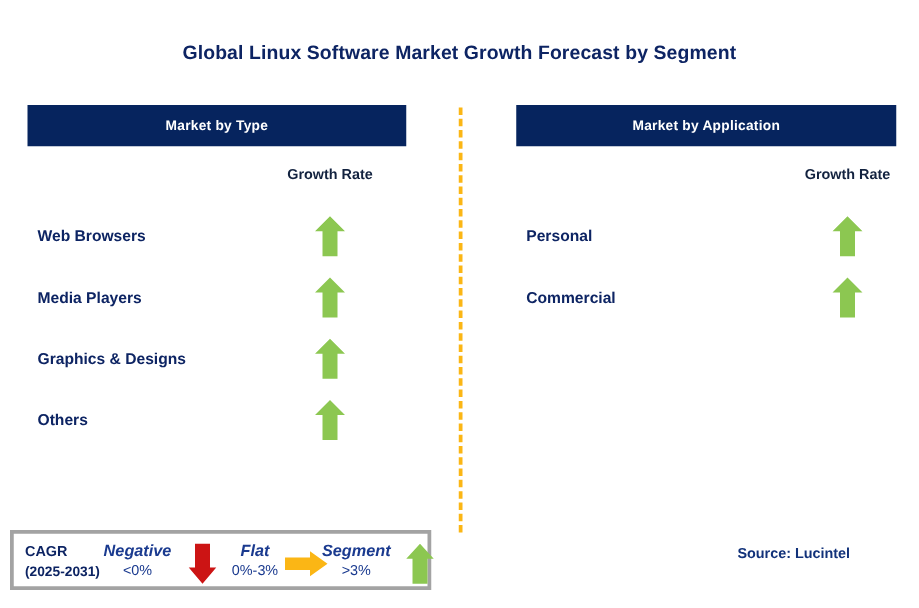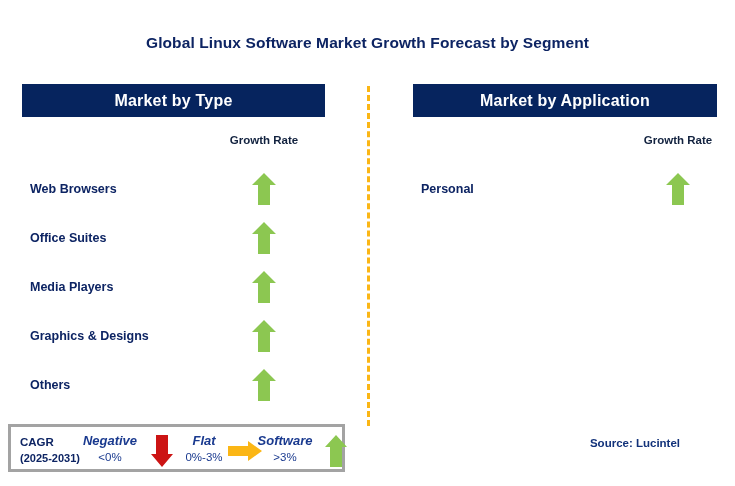--- a/index.html
+++ b/index.html
@@ -35,21 +35,21 @@
     position: absolute;
     top: 84px;
   }
   .panel-left  { left: 22px;  width: 303px; }
   .panel-right { left: 413px; width: 304px; }
 
   .panel-header {
     height: 33px;
     background: #06245e;
     color: #ffffff;
-    font-size: 16px;
+    font-size: 11px;
     font-weight: bold;
     display: flex;
     align-items: center;
     justify-content: center;
     letter-spacing: 0.2px;
   }
   .growth-label {
     position: absolute;
     top: 50px;
     width: 108px;
@@ -186,28 +186,20 @@
 
       <div class="row">
         <span class="row-label">Web Browsers</span>
         <span class="row-arrow">
           <svg width="26" height="34" viewBox="0 0 26 34" aria-hidden="true">
             <polygon points="13,1 25,13 19,13 19,33 7,33 7,13 1,13" fill="#8CC751"></polygon>
           </svg>
         </span>
       </div>
 
-      <div class="row">
-        <span class="row-label">Office Suites</span>
-        <span class="row-arrow">
-          <svg width="26" height="34" viewBox="0 0 26 34" aria-hidden="true">
-            <polygon points="13,1 25,13 19,13 19,33 7,33 7,13 1,13" fill="#8CC751"></polygon>
-          </svg>
-        </span>
-      </div>
 
       <div class="row">
         <span class="row-label">Media Players</span>
         <span class="row-arrow">
           <svg width="26" height="34" viewBox="0 0 26 34" aria-hidden="true">
             <polygon points="13,1 25,13 19,13 19,33 7,33 7,13 1,13" fill="#8CC751"></polygon>
           </svg>
         </span>
       </div>
 
@@ -241,20 +233,28 @@
 
       <div class="row">
         <span class="row-label">Personal</span>
         <span class="row-arrow">
           <svg width="26" height="34" viewBox="0 0 26 34" aria-hidden="true">
             <polygon points="13,1 25,13 19,13 19,33 7,33 7,13 1,13" fill="#8CC751"></polygon>
           </svg>
         </span>
       </div>
 
+      <div class="row">
+        <span class="row-label">Commercial</span>
+        <span class="row-arrow">
+          <svg width="26" height="34" viewBox="0 0 26 34" aria-hidden="true">
+            <polygon points="13,1 25,13 19,13 19,33 7,33 7,13 1,13" fill="#8CC751"></polygon>
+          </svg>
+        </span>
+      </div>
 
     </div>
   </div>
 
   <div class="legend">
     <div class="legend-inner">
       <div class="legend-cagr">
         <div>CAGR</div>
         <div class="yrs">(2025-2031)</div>
       </div>
@@ -273,21 +273,21 @@
         <span class="lg-name">Flat</span>
         <span class="lg-val">0%-3%</span>
       </div>
       <div class="legend-arrow la-right">
         <svg width="36" height="22" viewBox="0 0 36 22" aria-hidden="true">
           <polygon points="1,6 21,6 21,1 35,11 21,21 21,16 1,16" fill="#FBB615"></polygon>
         </svg>
       </div>
 
       <div class="legend-item lg-grow">
-        <span class="lg-name">Software</span>
+        <span class="lg-name">Segment</span>
         <span class="lg-val">&gt;3%</span>
       </div>
       <div class="legend-arrow la-up">
         <svg width="24" height="34" viewBox="0 0 24 34" aria-hidden="true">
           <polygon points="12,1 23,13 18,13 18,33 6,33 6,13 1,13" fill="#8CC751"></polygon>
         </svg>
       </div>
     </div>
   </div>
 

